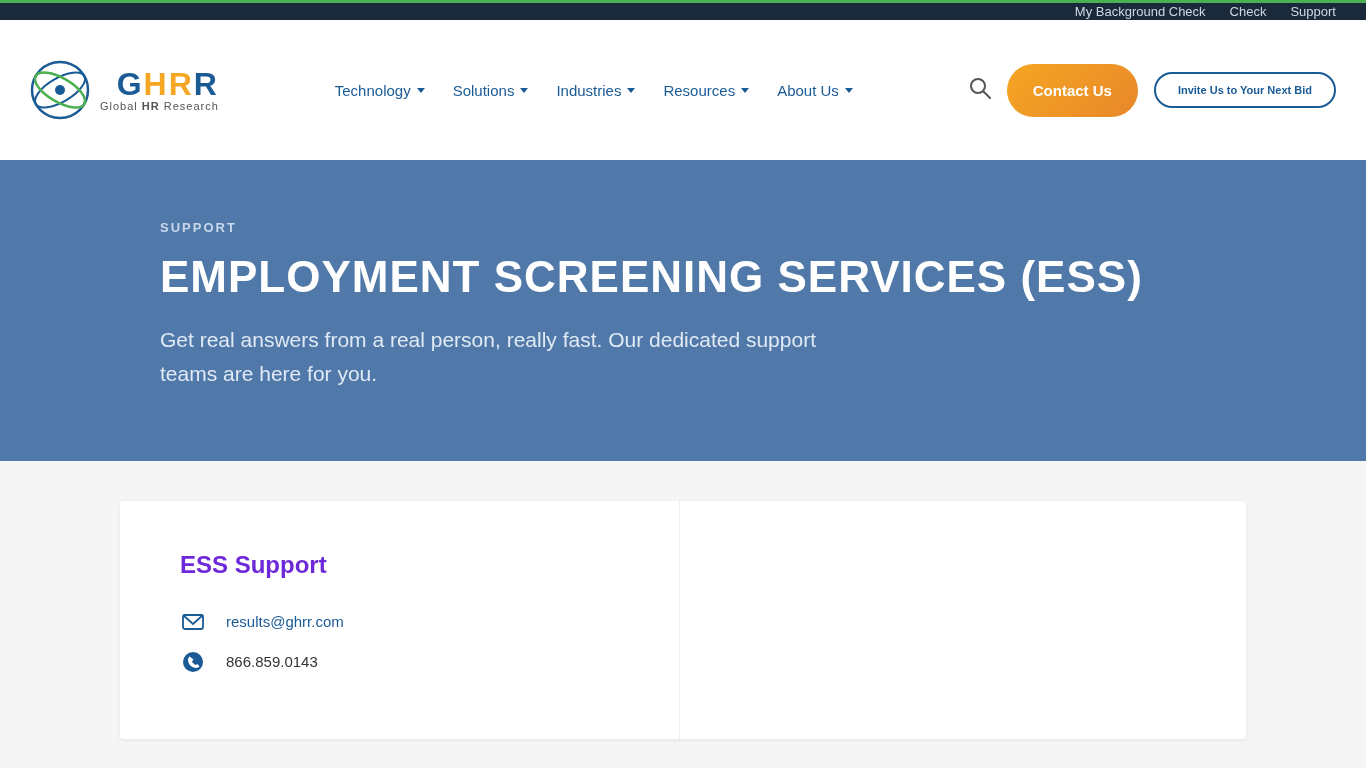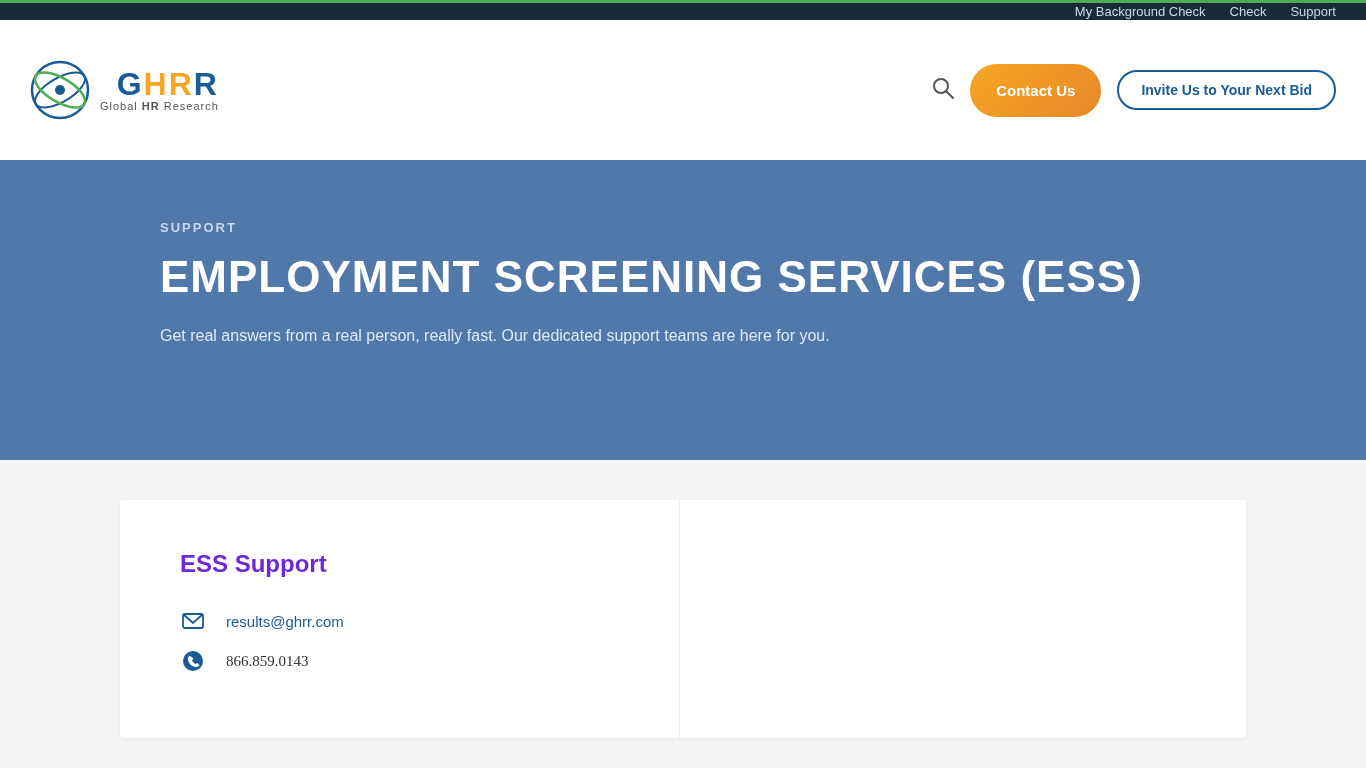--- a/index.html
+++ b/index.html
@@ -104,21 +104,21 @@
       font-weight: 600;
       cursor: pointer;
       white-space: nowrap;
     }
     .btn-invite {
       background: #fff;
       color: #1a5b96;
       border: 2px solid #1a5b96;
       border-radius: 30px;
       padding: 10px 22px;
-      font-size: 14px;
+      font-size: 11px;
       font-weight: 600;
       cursor: pointer;
       white-space: nowrap;
     }
 
     
     .hero {
       background: #5078a8;
       padding: 60px 0 70px 160px;
       min-height: 300px;
@@ -135,21 +135,21 @@
       color: #fff;
       font-size: 44px;
       font-weight: 800;
       letter-spacing: 1px;
       text-transform: uppercase;
       margin-bottom: 22px;
       line-height: 1.1;
     }
     .hero-desc {
       color: #e0eaf5;
-      font-size: 16px;
+      font-size: 21px;
       line-height: 1.6;
       max-width: 700px;
     }
 
     
     .content-area {
       background: #f5f5f5;
       padding: 40px 0 60px;
       min-height: 260px;
     }
@@ -194,21 +194,20 @@
       flex-shrink: 0;
     }
     .contact-link {
       color: #1a5b96;
       text-decoration: none;
       font-size: 15px;
     }
     .contact-phone {
       color: #333;
       font-size: 15px;
-      font-family: Liberation Serif, serif;
     }
 
     
     .logo-svg circle { }
   </style>
 </head>
 <body>
 
 <div class="top-bar">
   <a>My Background Check</a>
@@ -229,20 +228,42 @@
     <div class="logo-text-area">
       <div class="logo-ghrr">
         <span style="color:#1a5b96;">G</span><span style="color:#f5a623;">HR</span><span style="color:#1a5b96;">R</span>
       </div>
       <div class="logo-sub">
         Global <span class="hr-bold">HR</span> Research
       </div>
     </div>
   </div>
 
+  <nav class="nav">
+    <a class="nav-item">
+      <span>Technology</span>
+      <span class="nav-arrow"></span>
+    </a>
+    <a class="nav-item">
+      <span>Solutions</span>
+      <span class="nav-arrow"></span>
+    </a>
+    <a class="nav-item">
+      <span>Industries</span>
+      <span class="nav-arrow"></span>
+    </a>
+    <a class="nav-item">
+      <span>Resources</span>
+      <span class="nav-arrow"></span>
+    </a>
+    <a class="nav-item">
+      <span>About Us</span>
+      <span class="nav-arrow"></span>
+    </a>
+  </nav>
 
   <div class="header-right">
     <div class="search-icon-wrap">
       <svg width="22" height="22" viewBox="0 0 22 22" fill="none">
         <circle cx="9" cy="9" r="7" stroke="#555" stroke-width="2"></circle>
         <line x1="14.5" y1="14.5" x2="21" y2="21" stroke="#555" stroke-width="2" stroke-linecap="round"></line>
       </svg>
     </div>
     <button class="btn-contact">Contact Us</button>
     <button class="btn-invite">Invite Us to Your Next Bid</button>

